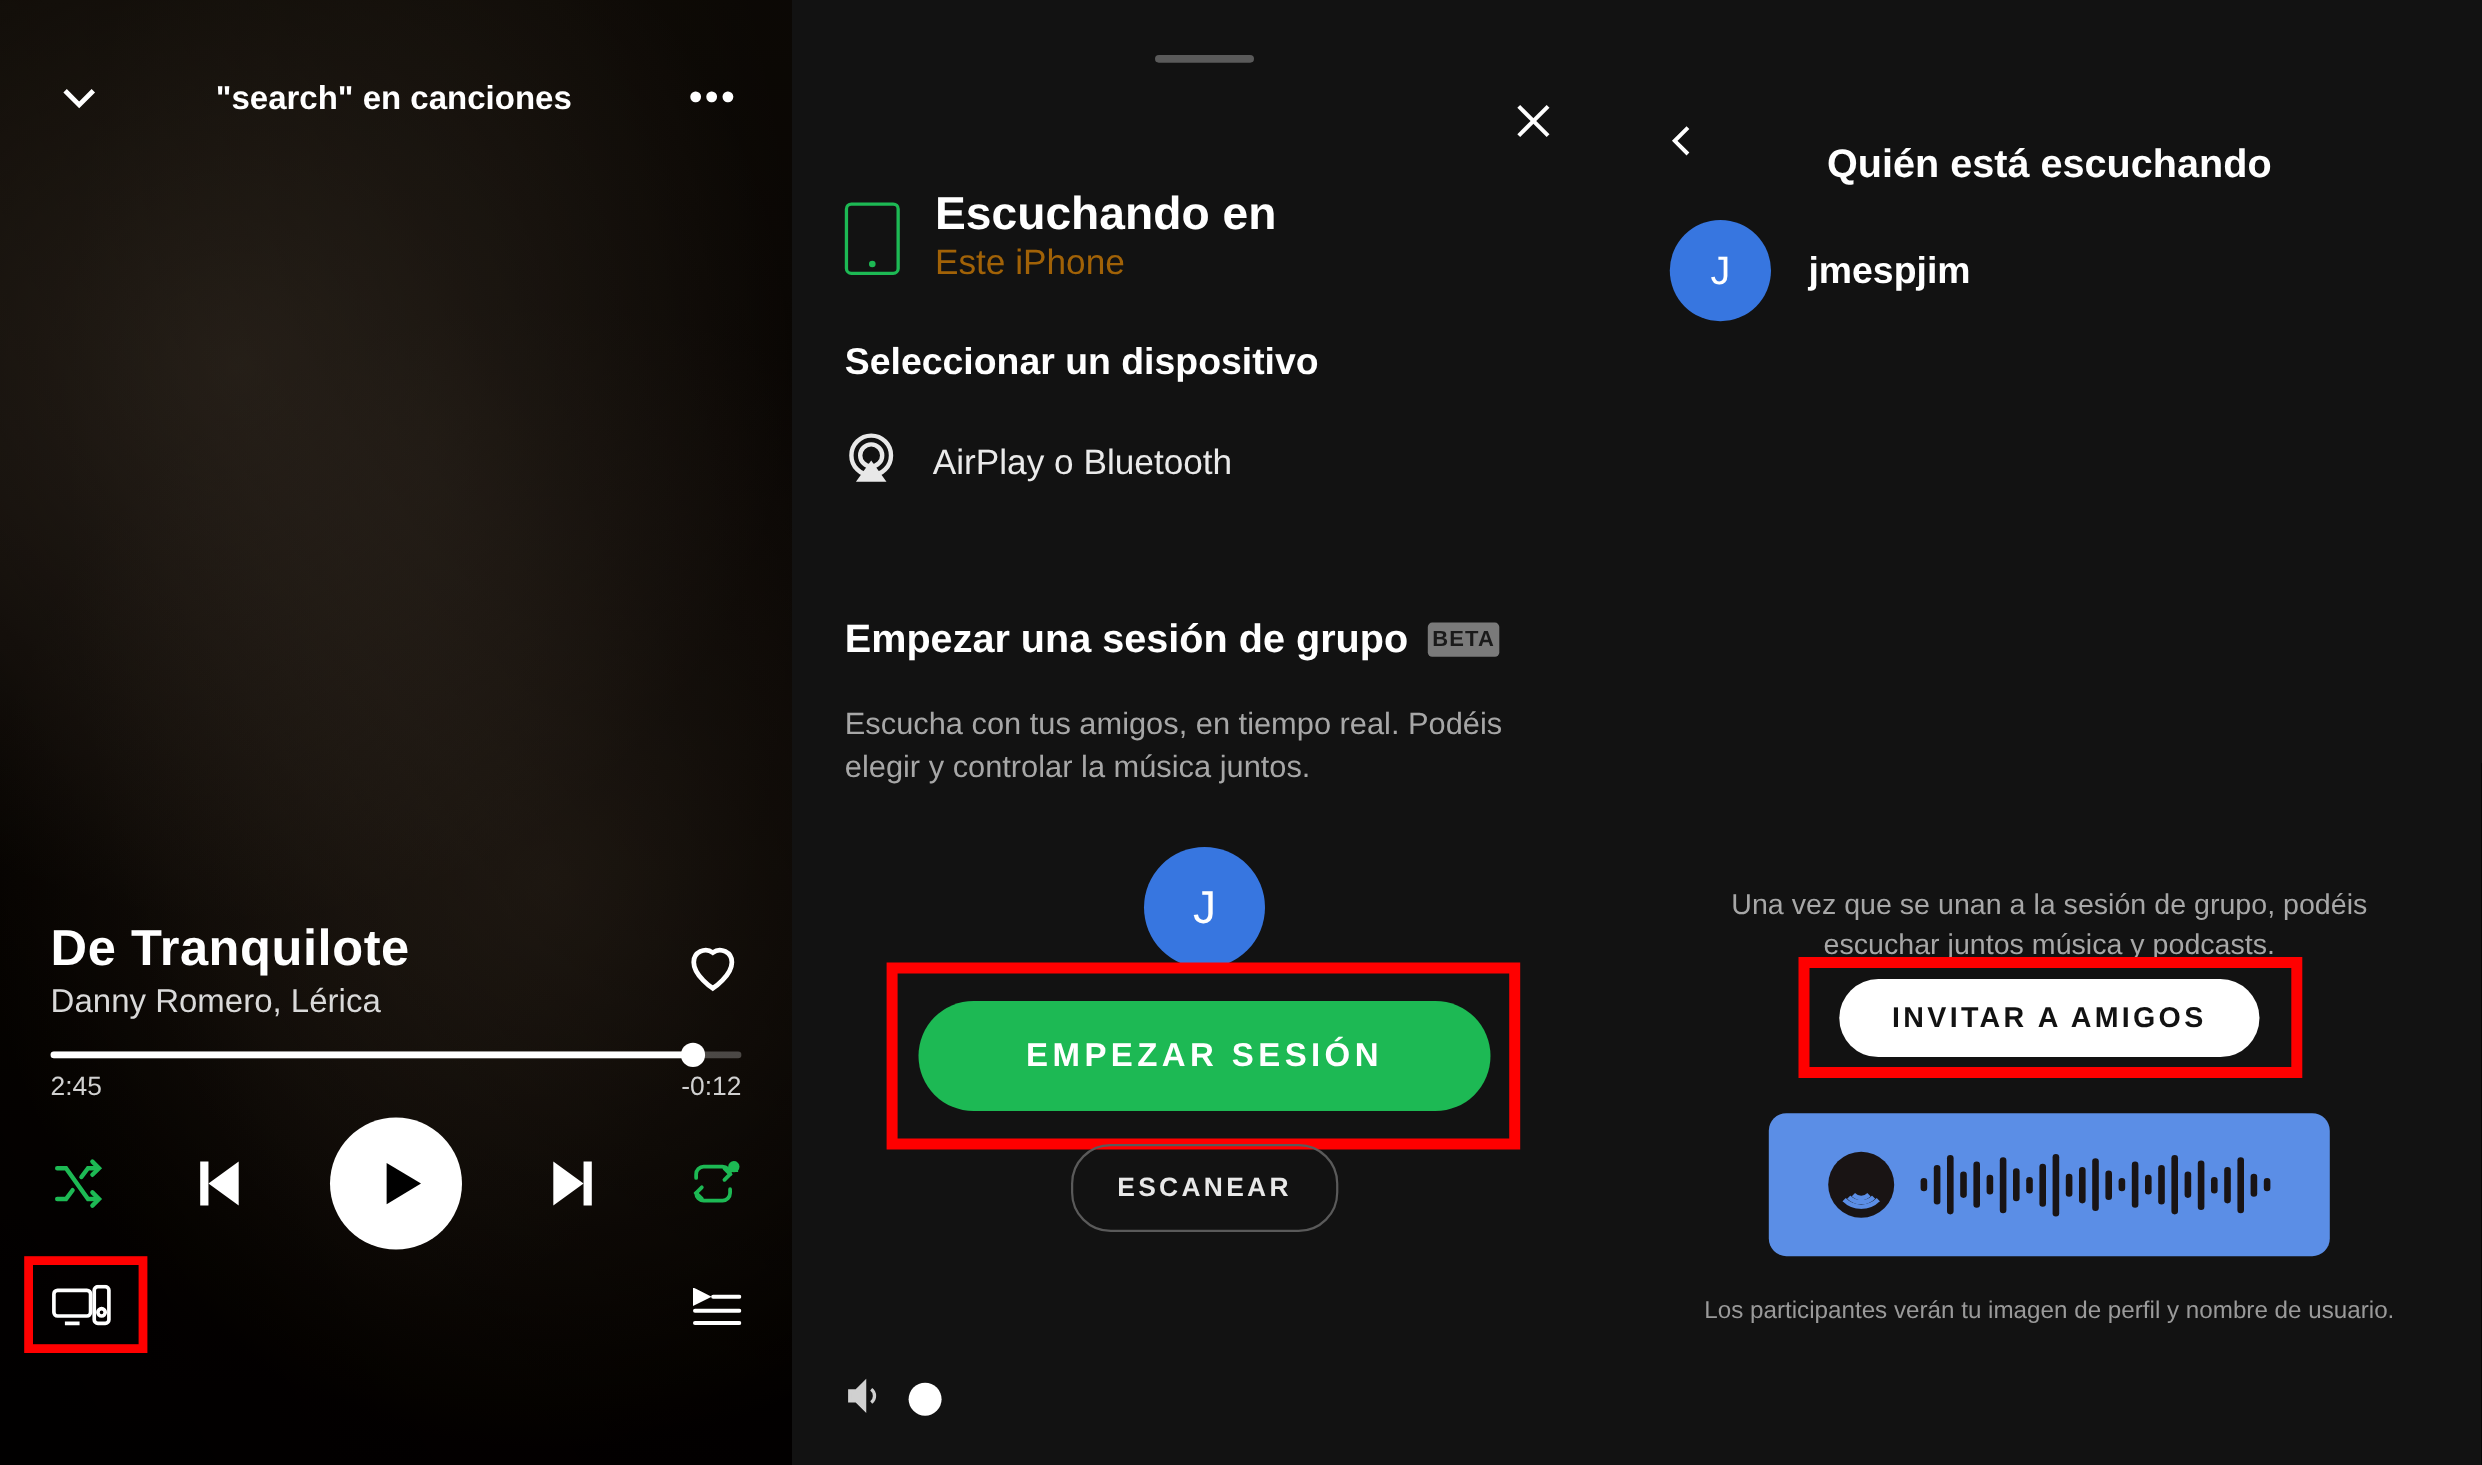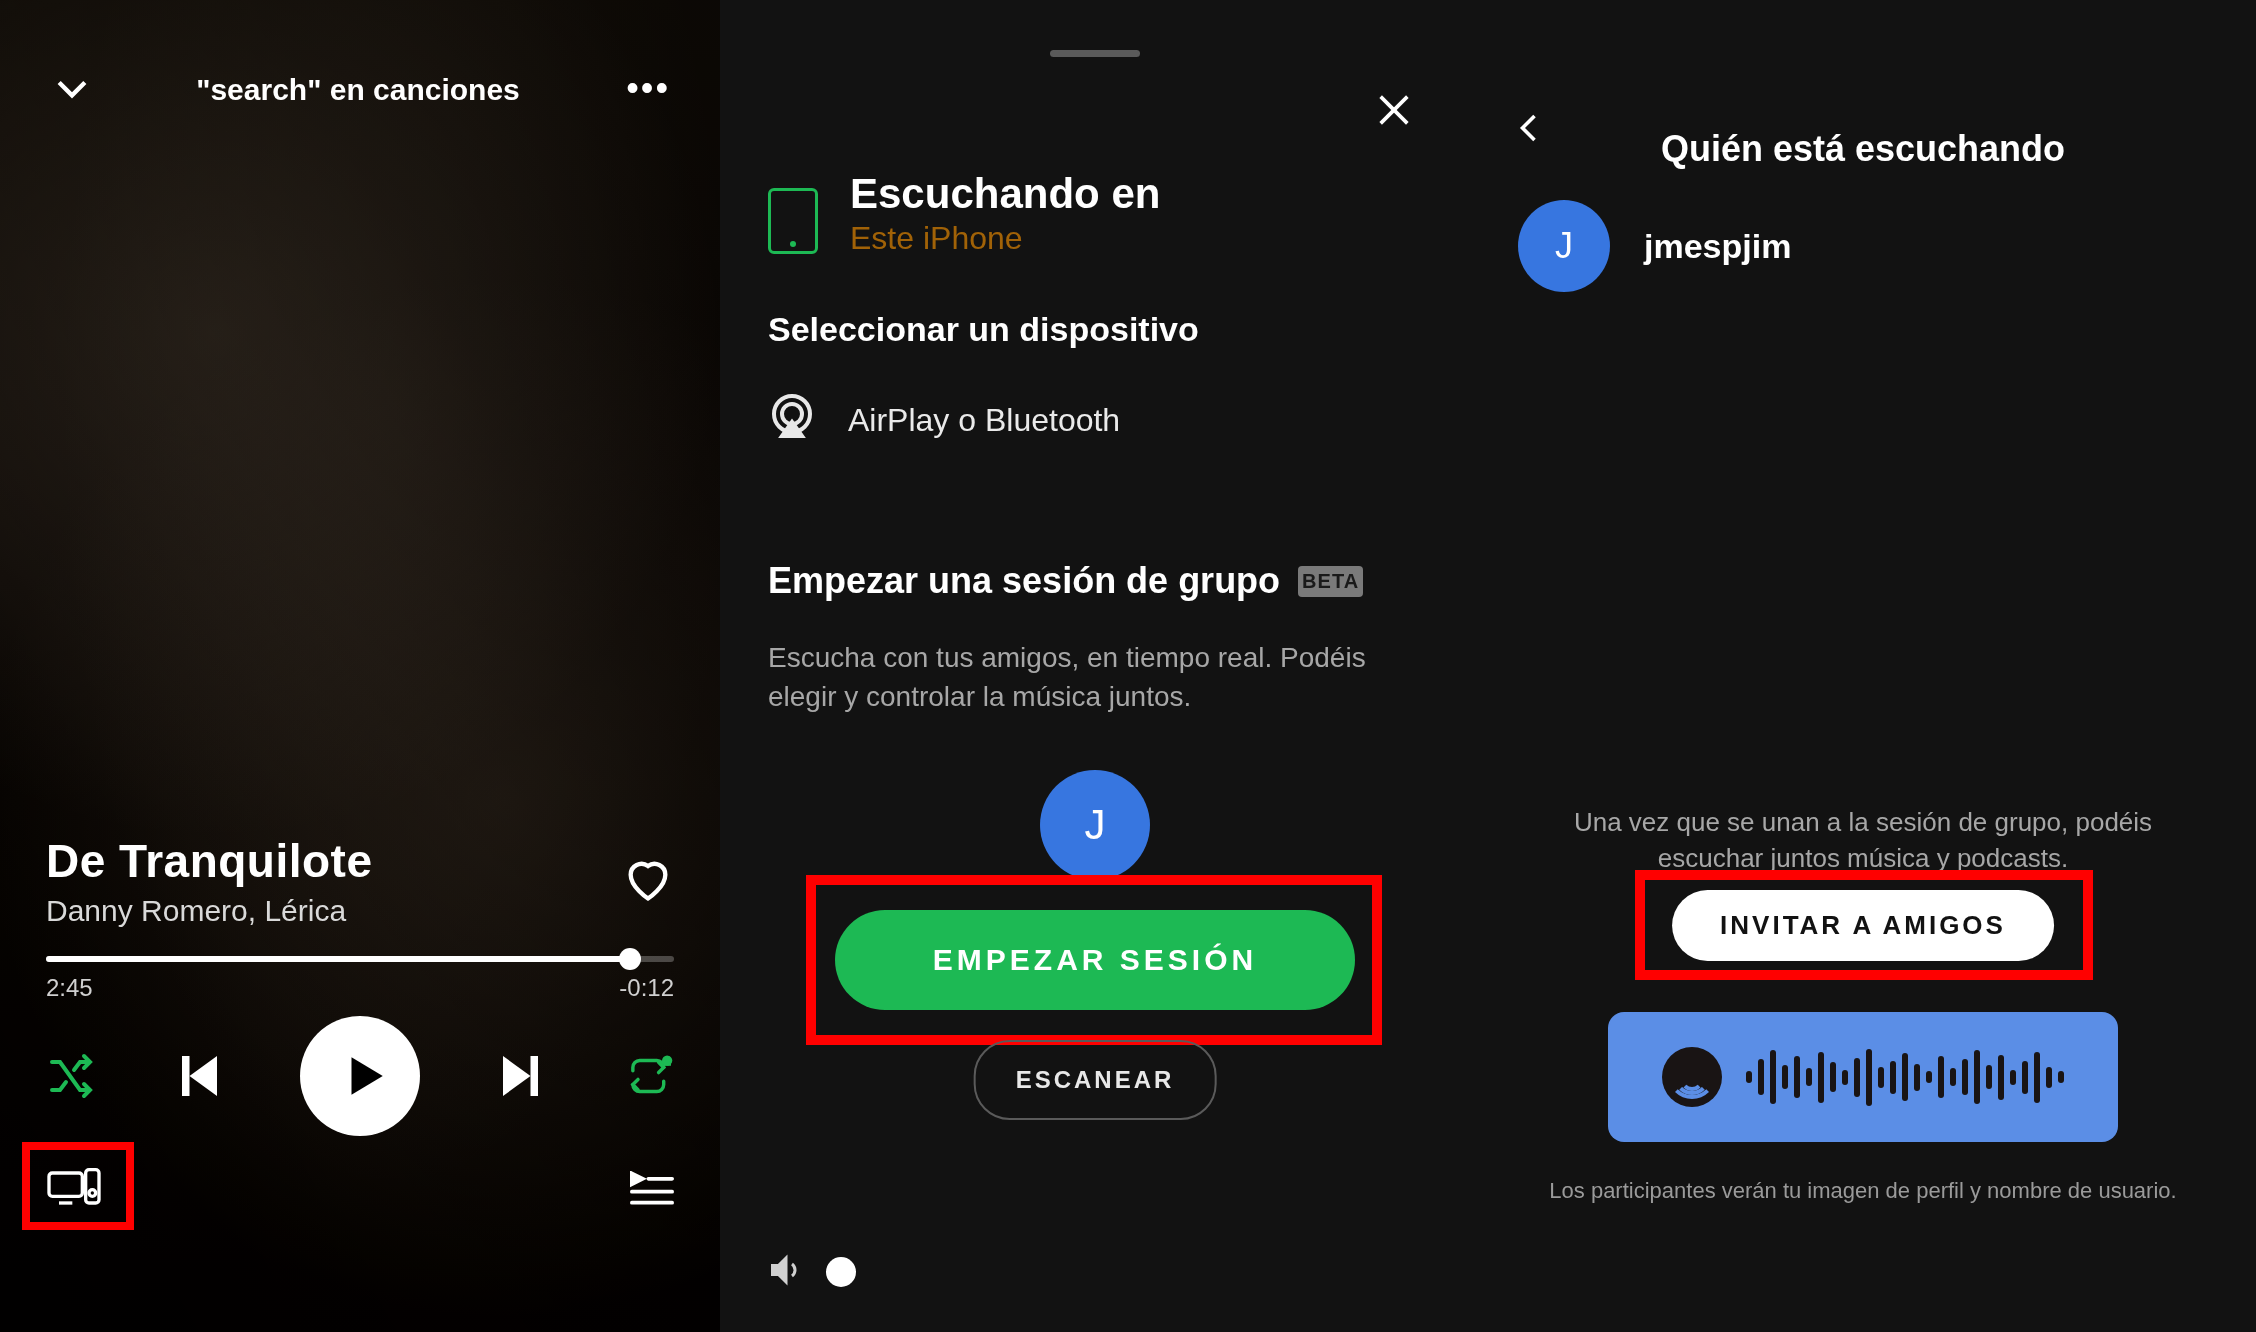--- a/index.html
+++ b/index.html
@@ -164,21 +164,21 @@
   .p2 .close {
     position: absolute;
     top: 90px; right: 48px;
     width: 48px; height: 48px;
   }
   .p2 .close svg{ width:40px; height:40px; }
   .p2 .listen-row{
     position:absolute;
     top: 170px;
     left: 48px; right: 48px;
-    display:flex; align-items:center;
+    display:flex; 
   }
   .p2 .phone-ico{
     width:44px; height:60px;
     border:3px solid #1db954; border-radius:6px;
     position:relative; margin-right: 32px;
     margin-top: 14px;
   }
   .p2 .phone-ico::after{
     content:""; position:absolute; bottom:4px; left:50%;
     transform:translateX(-50%);

